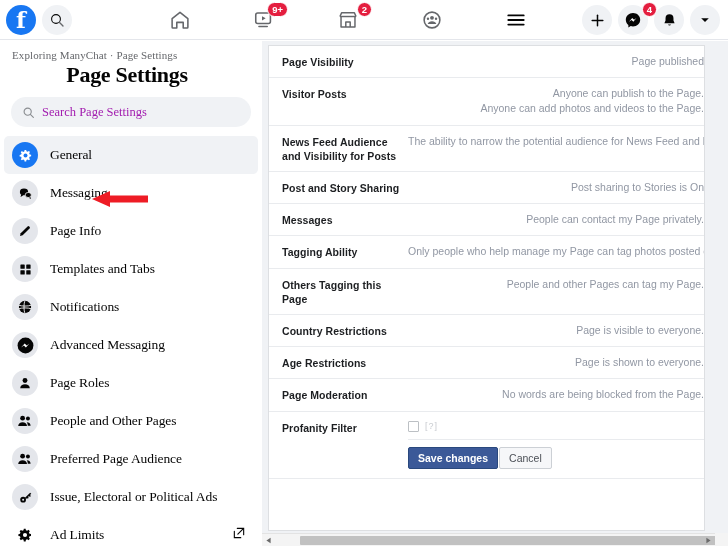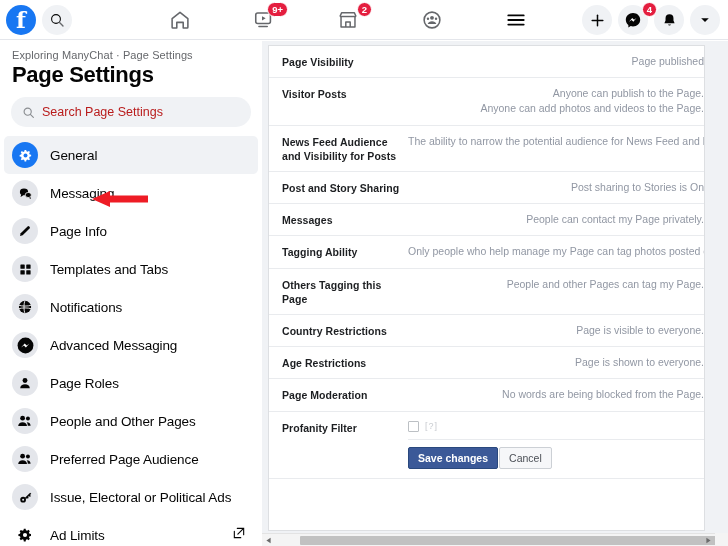--- a/index.html
+++ b/index.html
@@ -52,37 +52,37 @@
     position: absolute; right: 8px; top: 0; height: 40px;
     display: flex; align-items: center; gap: 6px;
   }
   .nav-right .circ-btn { width: 30px; height: 30px; }
   .icn { stroke: #050505; fill: none; stroke-width: 1.6; }
 
   
   .sidebar {
     position: absolute; left: 0; top: 41px;
     width: 262px; height: 505px;
-    background: #ffffff; overflow: hidden;
+    background: #ffffff; overflow: hidden; font-family: Liberation Serif, serif;
   }
   .breadcrumb {
     font-size: 11px; color: #65676b; padding: 8px 12px 0 12px;
     letter-spacing: .1px;
   }
   .page-title {
     font-size: 22px; font-weight: 700; color: #050505;
-    padding: 1px 20px 0 12px; letter-spacing: -.3px;
+    padding: 1px 20px 0 12px; letter-spacing: -.3px; text-align: center;
   }
   .search-wrap { padding: 9px 11px 0 11px; }
   .searchbox {
     height: 30px; border-radius: 16px; background: #f0f2f5;
     display: flex; align-items: center; gap: 7px; padding: 0 11px;
     cursor: text;
   }
-  .search-ph { font-size: 12.5px; color: #b91c1c; }
+  .search-ph { font-size: 12.5px; color: #a21caf; }
 
   .nav-list { margin-top: 9px; }
   .nav-item {
     display: flex; align-items: center; gap: 12px;
     height: 38px; padding: 0 12px; cursor: pointer;
     position: relative;
   }
   .nav-item.active { background: #f0f2f5; border-radius: 5px; margin: 0 4px; padding: 0 8px; }
   .nav-ico-circ {
     width: 26px; height: 26px; border-radius: 50%;

